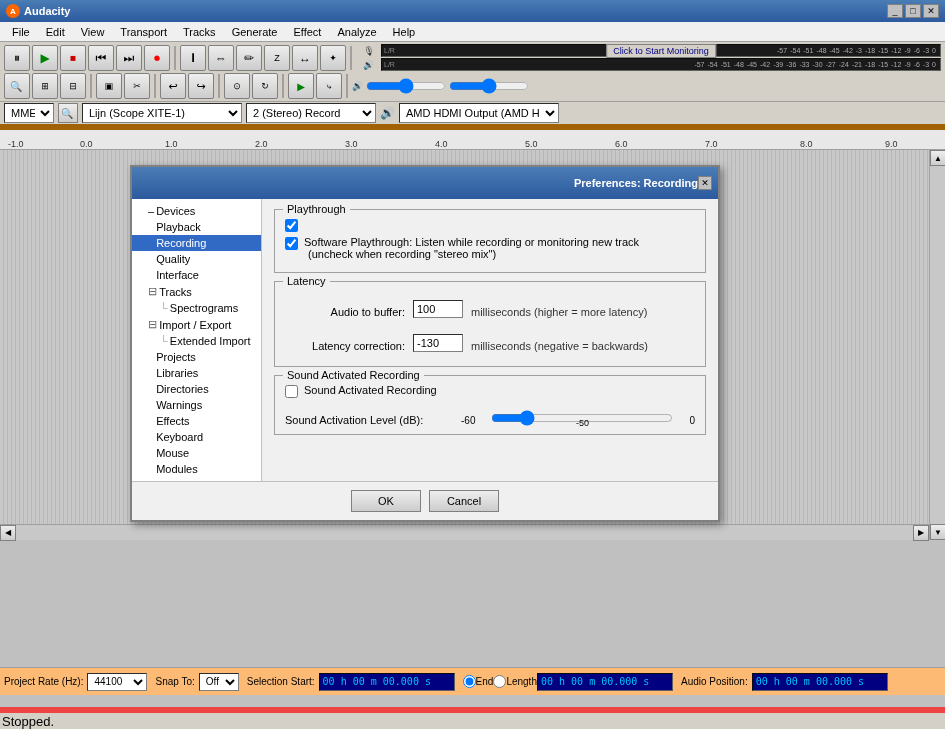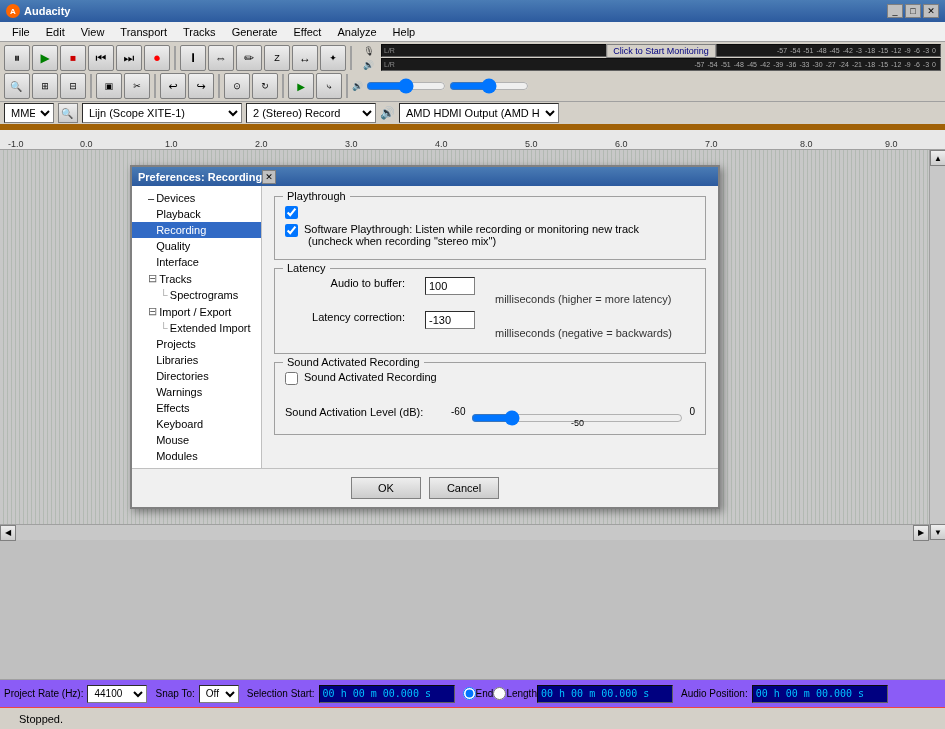--- a/index.html
+++ b/index.html
@@ -175,23 +175,23 @@
       width: 590px;
       background: #f0f0f0;
       border: 2px solid #808080;
       box-shadow: 3px 3px 8px rgba(0,0,0,0.4);
     }
     .dialog-titlebar {
       background: linear-gradient(to bottom, #4a7cb5, #2c5a9e);
       color: white;
       padding: 6px 6px;
       display: flex;
-      justify-content: flex-start;
-      align-items: center;
-      height: 19px;
+      justify-content: flex-end;
+      align-items: center;
+      height: 32px;
     }
     .dialog-title {
       font-size: 11px;
       font-weight: bold;
     }
     .dialog-close {
       width: 14px;
       height: 14px;
       background: #c0c0c0;
       border: 1px solid #808080;
@@ -256,22 +256,22 @@
       display: flex;
       align-items: flex-start;
       gap: 6px;
       margin-bottom: 4px;
     }
     .checkbox-row input[type=checkbox] {
       margin-top: 1px;
     }
     .field-row {
       display: flex;
-      align-items: flex-start;
-      gap: 20px;
+      align-items: flex-end;
+      gap: 8px;
       margin-bottom: 6px;
     }
     .field-label {
       width: 120px;
       text-align: right;
       font-size: 11px;
     }
     .field-input {
       width: 50px;
       height: 18px;
@@ -280,23 +280,23 @@
       font-size: 11px;
       padding: 1px 3px;
     }
     .field-note {
       font-size: 11px;
       color: #333;
       margin-top: 16px;
     }
     .slider-row {
       display: flex;
-      align-items: flex-start;
-      gap: 6px;
-      margin-top: 21px;
+      align-items: flex-end;
+      gap: 16px;
+      margin-top: 8px;
     }
     .slider-label {
       font-size: 11px;
       width: 160px;
     }
     .slider-min {
       font-size: 10px;
     }
     .slider-max {
       font-size: 10px;
@@ -320,35 +320,35 @@
       font-size: 11px;
     }
 
     
     .status-bar {
       position: absolute;
       bottom: 0;
       left: 0;
       right: 0;
       background: #d4d0c8;
-      border-top: 1px solid #ef4444;
+      border-top: 6px solid #ef4444;
       height: 22px;
       display: flex;
       align-items: center;
-      padding: 0 19px;
-      font-size: 11px;
+      padding: 0 2px;
+      font-size: 13px;
     }
 
     
     .bottom-toolbar {
       position: absolute;
-      bottom: 22px;
+      bottom: 34px;
       left: 0;
       right: 0;
-      background: #8b5cf6;
+      background: #fdba74;
       border-top: 1px solid #a0a0a0;
       height: 28px;
       display: flex;
       align-items: center;
       padding: 0 4px;
       gap: 8px;
       font-size: 10px;
     }
     .bottom-field-group {
       display: flex;

